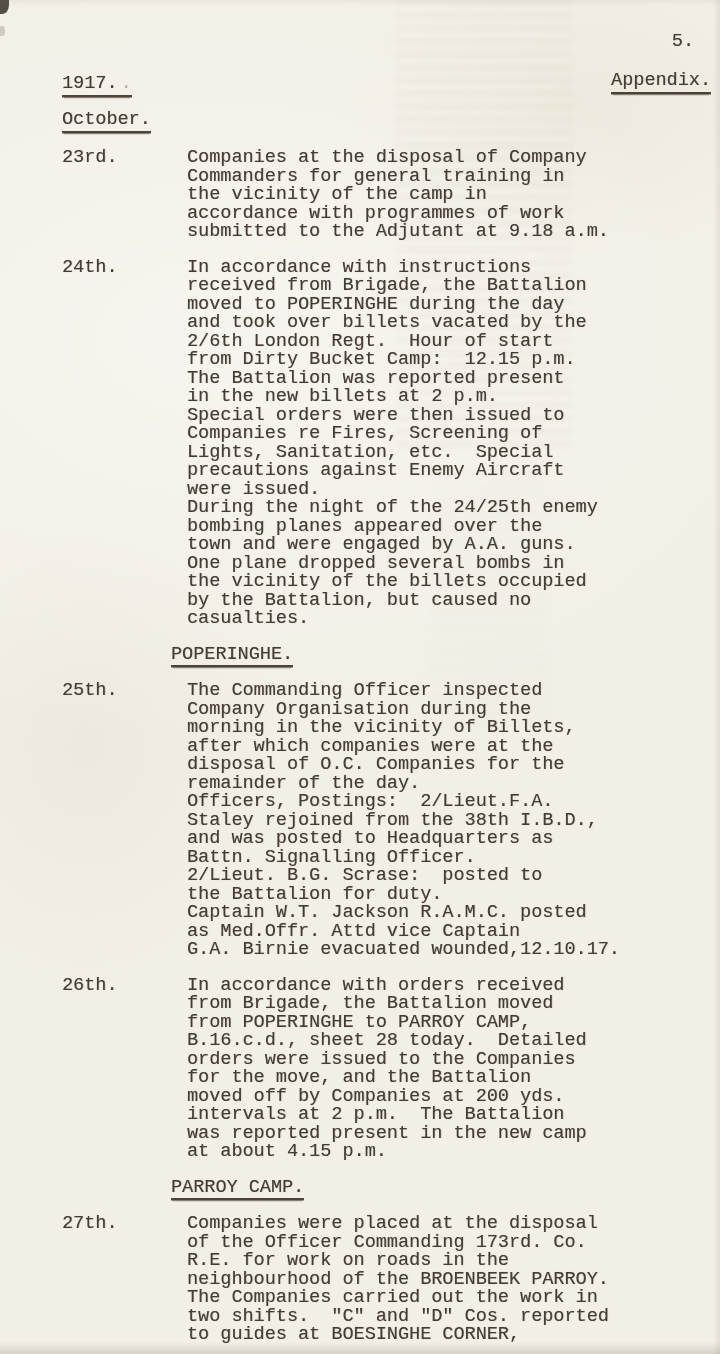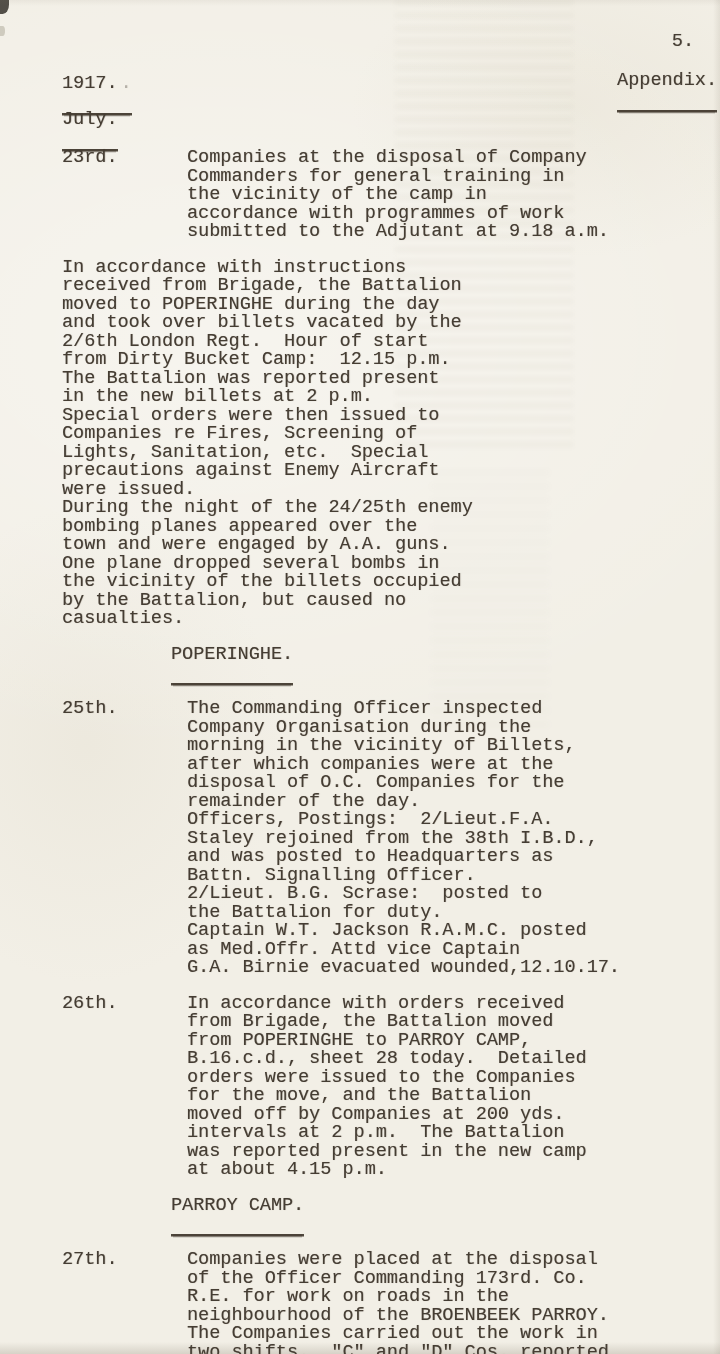--- a/index.html
+++ b/index.html
@@ -39,27 +39,27 @@
   .edge-bottom{position:absolute;left:0;right:0;bottom:0;height:12px;
     background:linear-gradient(180deg, rgba(118,108,90,0) 0%, rgba(118,108,90,0.22) 100%);}
   .edge-right{position:absolute;top:0;bottom:0;right:0;width:7px;
     background:linear-gradient(270deg, rgba(118,108,90,0.12), rgba(118,108,90,0));}
   .edge-top{position:absolute;left:0;right:0;top:0;height:6px;
     background:linear-gradient(0deg, rgba(118,108,90,0), rgba(118,108,90,0.08));}
 
   
   .page-number{position:absolute;top:33px;right:26px;}
   .year{position:absolute;top:75px;left:62px;}
-  .appendix{position:absolute;top:72px;right:3px;font-family:Liberation Mono, monospace;}
+  .appendix{position:absolute;top:72px;right:9px;font-family:Liberation Mono, monospace;}
   .month{position:absolute;top:111px;left:62px;}
   .year .u::after{content:".";opacity:.35;margin-left:3px;}
 
   
   .u{
-    display:inline-block;padding-bottom:19px;
+    display:inline-block;padding-bottom:1px;
     box-shadow:0 2.5px 0 0 rgba(62,53,42,0.9), 0 5.5px 0 -2px rgba(62,53,42,0.28);
   }
 
   
   .diary{position:absolute;left:62px;top:149px;width:610px;}
   .entry{display:flex;margin-bottom:17px;justify-content:space-between;}
   .entry-date{width:125px;flex:0 0 125px;}
   .entry-body{white-space:pre-wrap;width:485px;}
   .loc-heading{margin:0 0 17px 109px;}
 </style>
@@ -72,34 +72,35 @@
   <div class="showthrough-2"></div>
   <div class="corner-mark"></div>
   <div class="corner-smudge"></div>
   <div class="edge-top"></div>
   <div class="edge-right"></div>
   <div class="edge-bottom"></div>
 
   <div class="page-number">5.</div>
   <div class="year"><span class="u">1917.</span></div>
   <div class="appendix"><span class="u">Appendix.</span></div>
-  <div class="month"><span class="u">July.</span></div>
+  <div class="month"><span class="u">October.</span></div>
 
   <div class="diary">
 
     <div class="entry">
       <div class="entry-date">23rd.</div>
       <div class="entry-body">Companies at the disposal of Company
 Commanders for general training in
 the vicinity of the camp in
 accordance with programmes of work
 submitted to the Adjutant at 9.18 a.m.</div>
     </div>
 
     <div class="entry">
+      <div class="entry-date">24th.</div>
       <div class="entry-body">In accordance with instructions
 received from Brigade, the Battalion
 moved to POPERINGHE during the day
 and took over billets vacated by the
 2/6th London Regt.  Hour of start
 from Dirty Bucket Camp:  12.15 p.m.
 The Battalion was reported present
 in the new billets at 2 p.m.
 Special orders were then issued to
 Companies re Fires, Screening of

